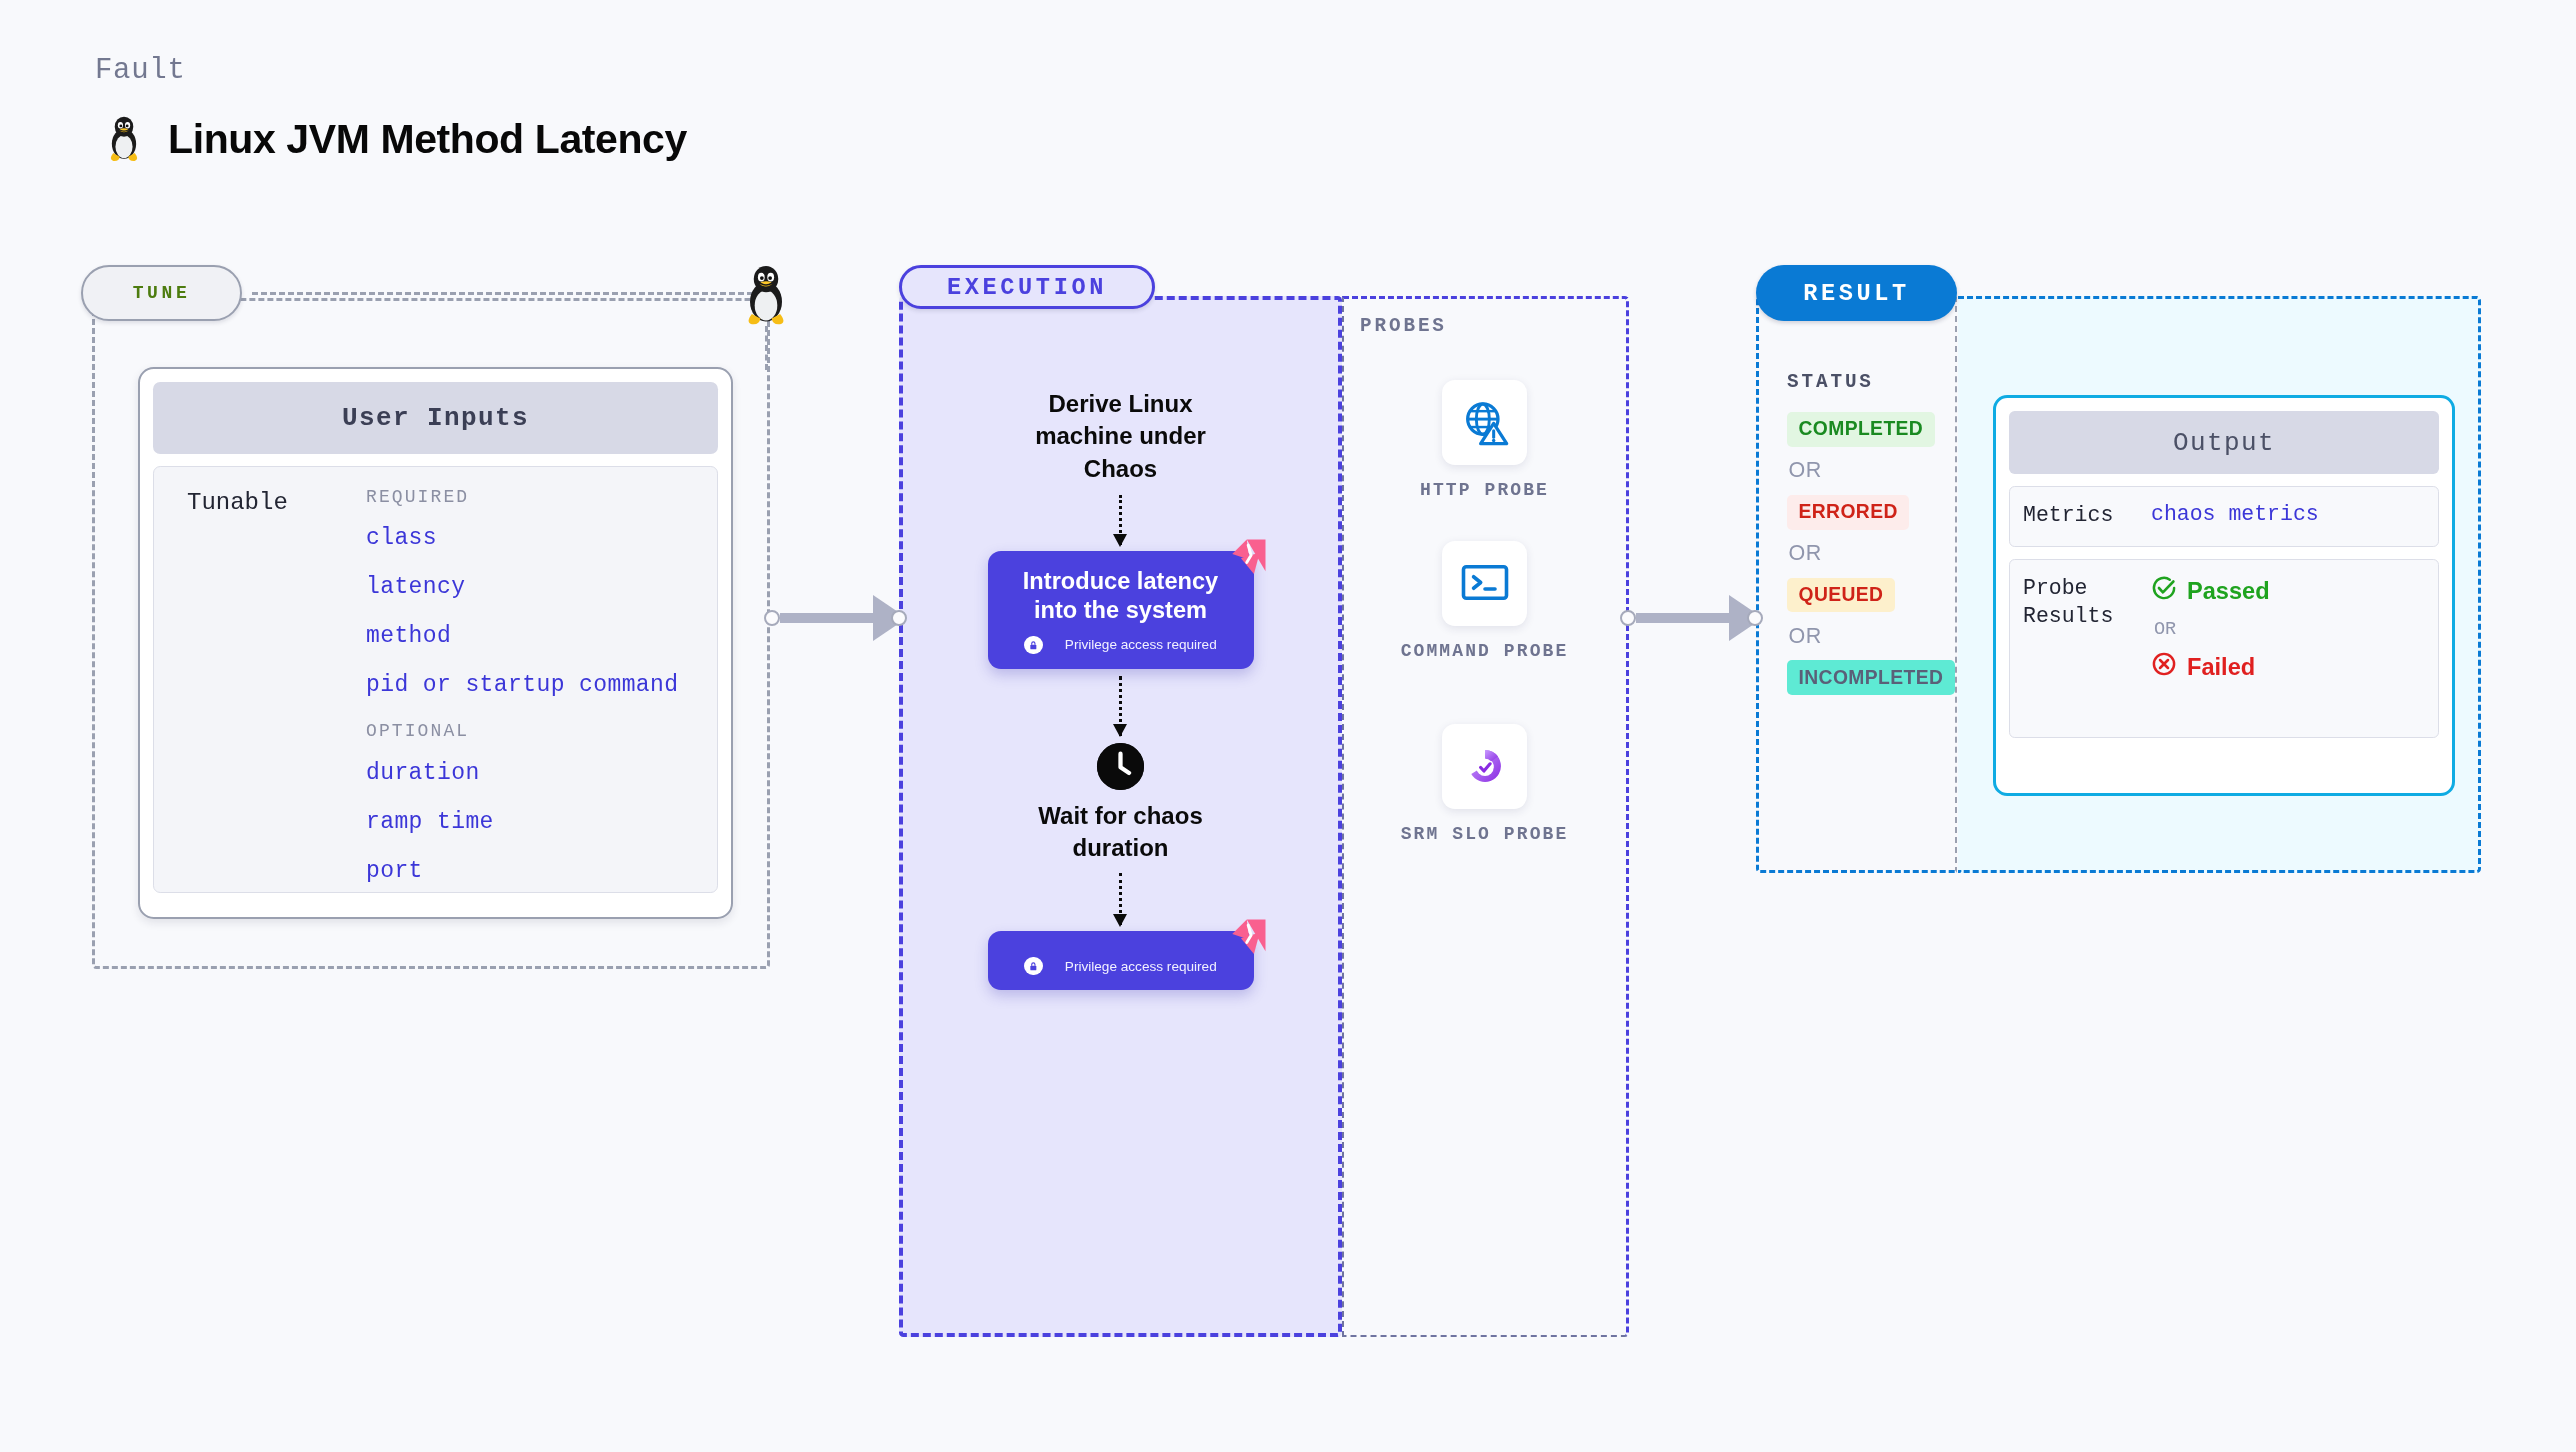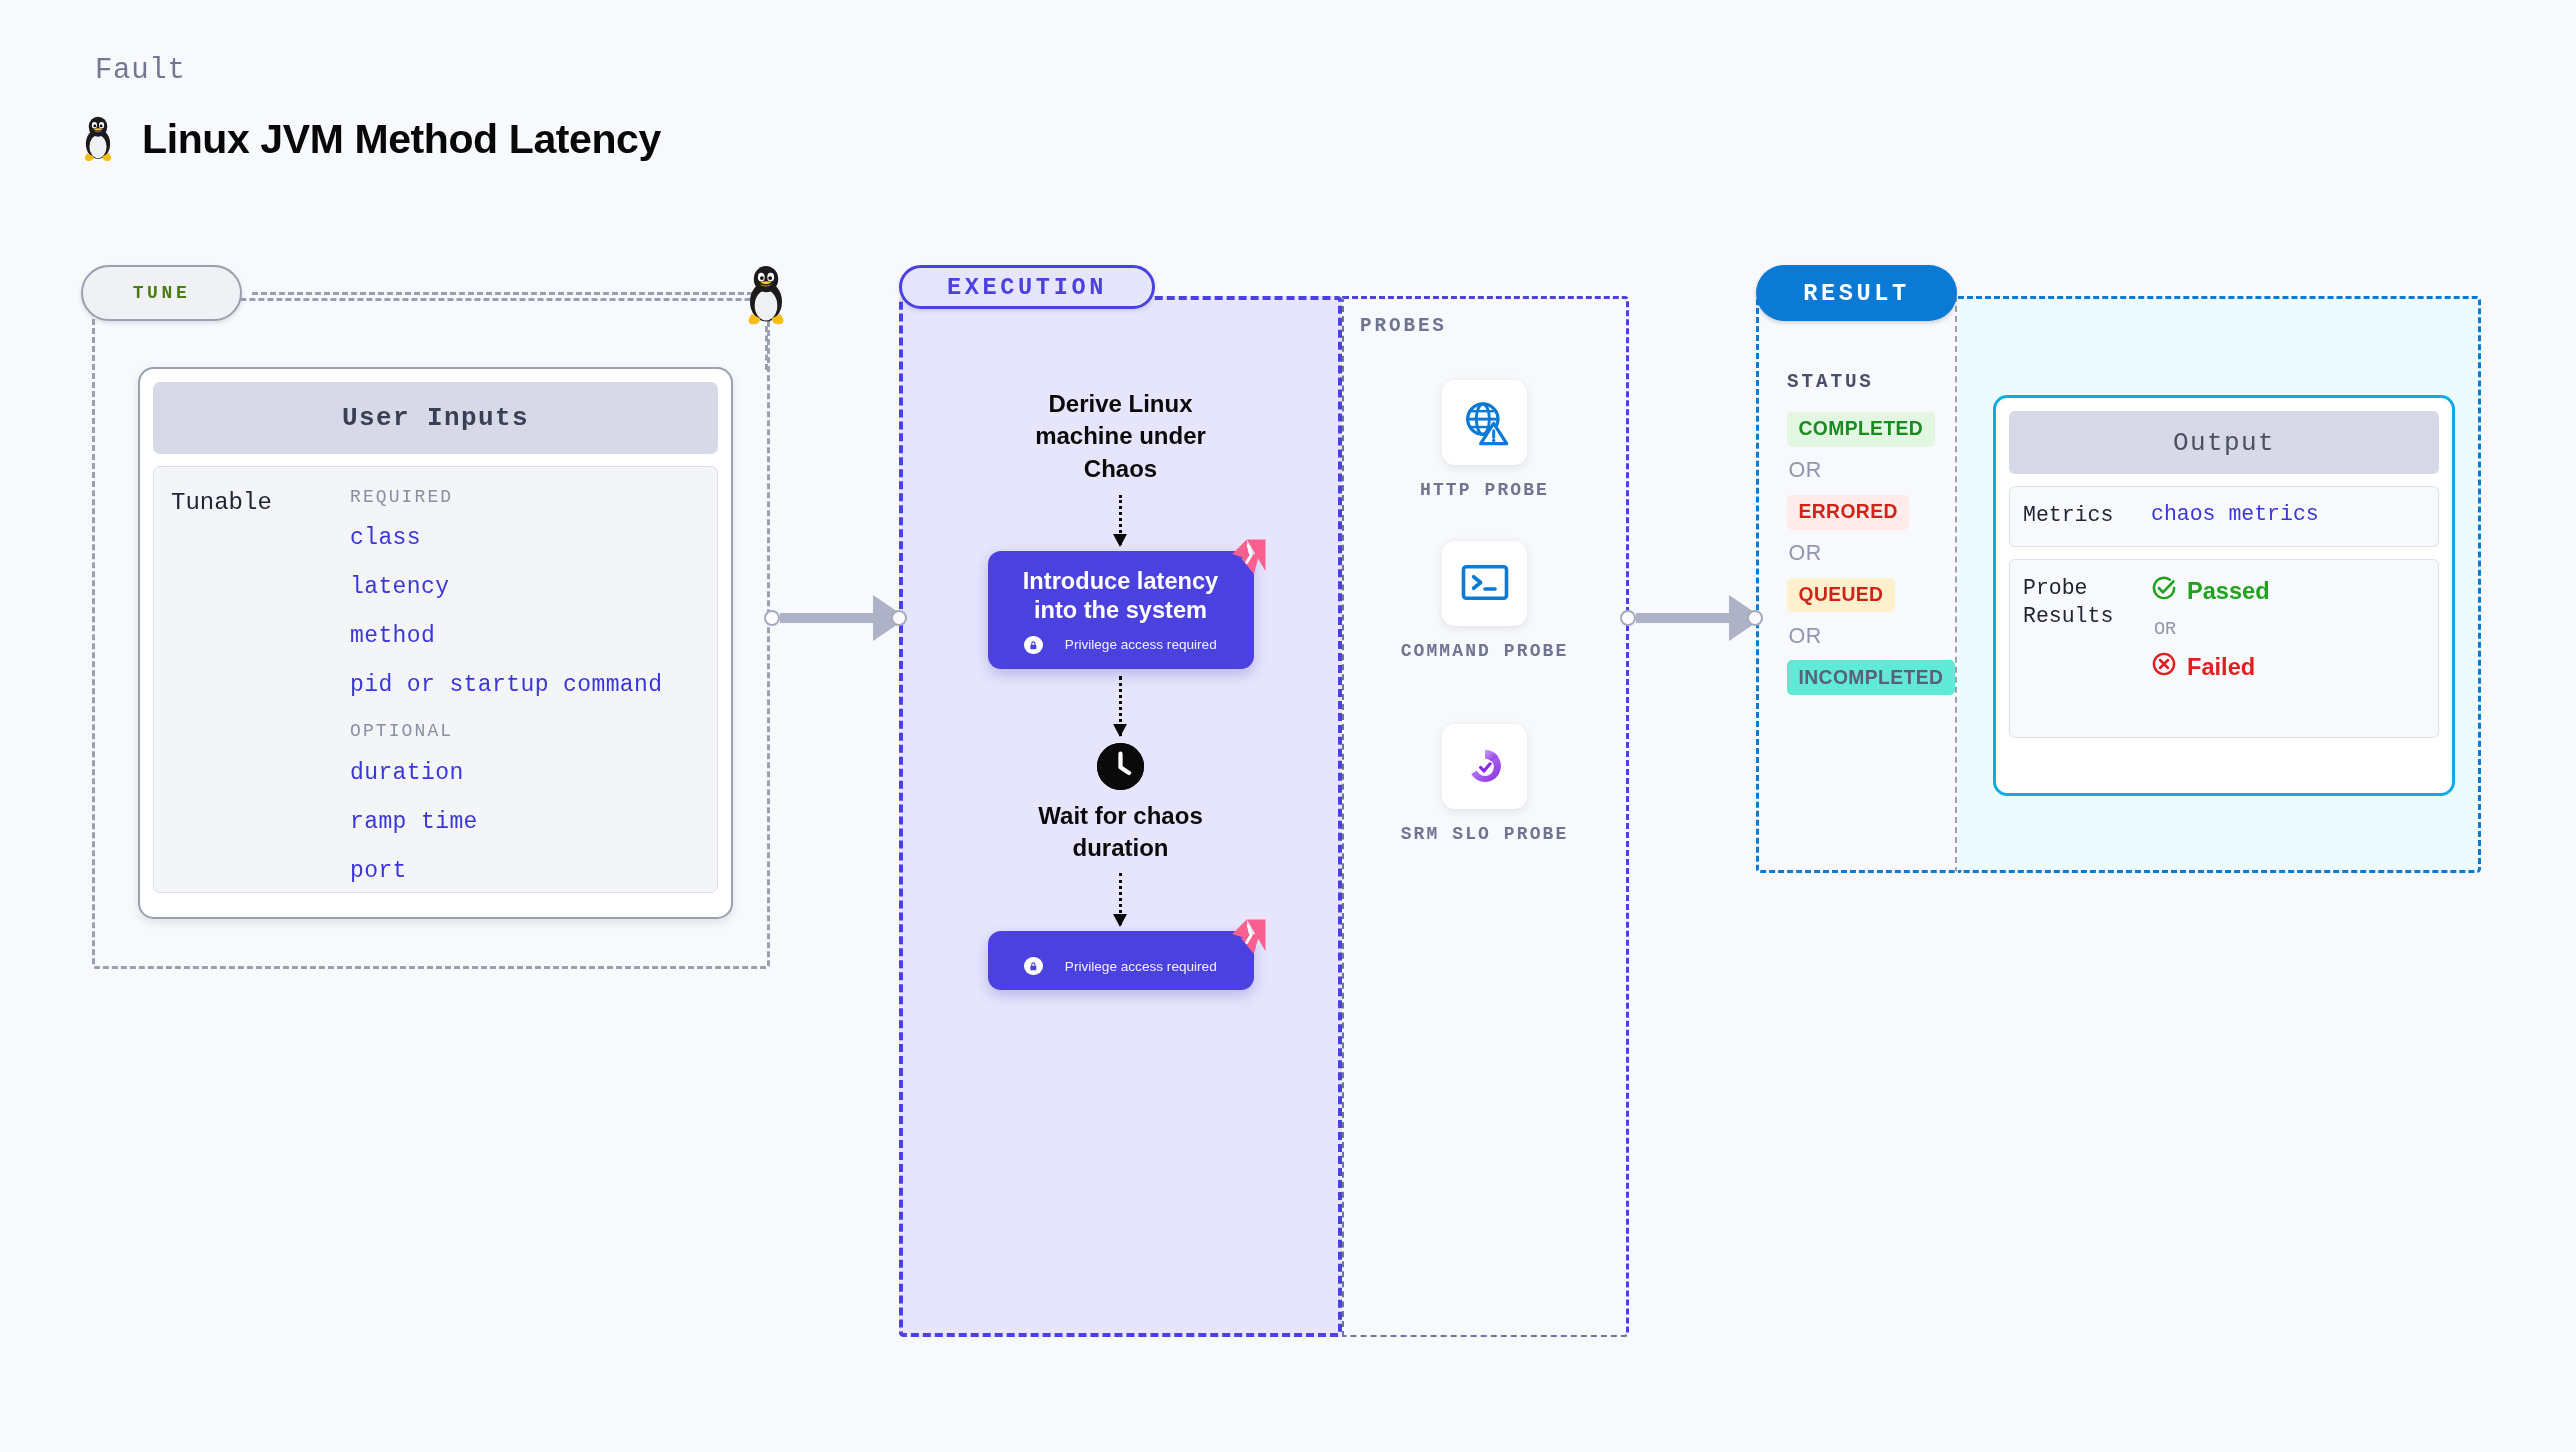--- a/index.html
+++ b/index.html
@@ -19,21 +19,21 @@
   #header-fault-label {
     position: absolute;
     left: 95px; top: 54px;
     font-family: "Liberation Mono", monospace;
     font-size: 29px;
     color: #737890;
     letter-spacing: 0.7px;
   }
   #header-title-row {
     position: absolute;
-    left: 78px; top: 115px;
+    left: 104px; top: 115px;
     display: flex;
     align-items: center;
     gap: 24px;
   }
   #header-title-text {
     font-size: 41px;
     font-weight: 700;
     color: #080808;
     letter-spacing: -0.4px;
   }
@@ -154,21 +154,21 @@
     letter-spacing: 1.4px;
   }
   #tunable-box {
     margin-top: 11.5px;
     height: 427px;
     box-sizing: border-box;
     background: #f4f5f9;
     border: 1.4px solid #dcdee8;
     border-radius: 7.2px;
     display: flex;
-    padding: 20px 0 0 17px;
+    padding: 20px 0 0 33px;
   }
   #tunable-label {
     font-family: "Liberation Mono", monospace;
     font-size: 24px;
     color: #222533;
     width: 179px;
     flex: 0 0 179px;
     padding-top: 2.9px;
   }
   #tunable-list { flex: 1; }

